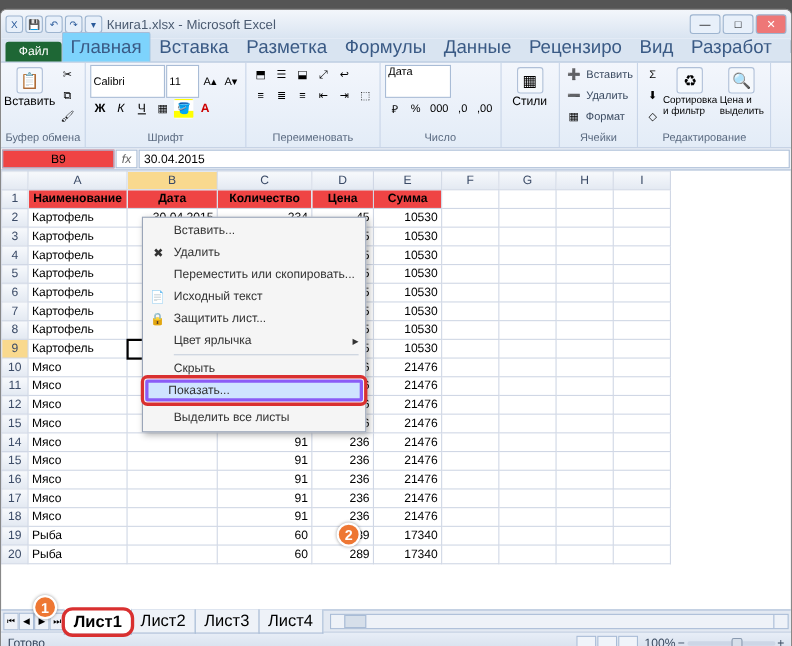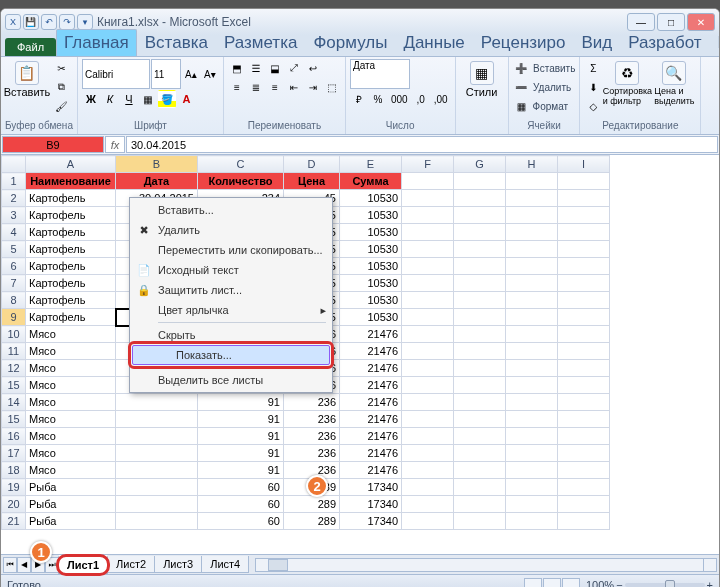--- a/index.html
+++ b/index.html
@@ -43,34 +43,34 @@
 th.rowh{width:24px}
 .colA{width:90px}.colB{width:82px}.colC{width:86px}.colD{width:56px}.colE{width:62px}
 .colF,.colG,.colH,.colI{width:52px}
 .hdr{background:#ef4444;font-weight:bold;text-align:center}
 .nright{text-align:right}
 th.active-col{background:#f9d98e}
 th.active-row{background:#f9d98e}
 td.active{outline:2px solid #000;outline-offset:-1px}
 .sheettabs{height:20px;display:flex;align-items:center;background:#e3e9f2;border-top:1px solid #a9bcd6;padding:0 2px;gap:0;position:relative}
 .navbtn{width:14px;height:16px;border:1px solid #a9bcd6;background:#eef2f8;font-size:8px;display:flex;align-items:center;justify-content:center}
-.stab{padding:2px 8px;background:#eef2f8;border:1px solid #a9bcd6;border-top:none;font-size:11px;cursor:pointer;margin-left:-1px}
+.stab{padding:2px 8px;background:#eef2f8;border:1px solid #a9bcd6;border-top:none;font-size:15px;cursor:pointer;margin-left:-1px}
 .stab.active{background:#fff;border-top:2px solid #fff;font-weight:bold;position:relative}
 .stab.active::before{content:"";position:absolute;inset:-3px;border:3px solid #d93030;border-radius:10px;pointer-events:none}
 .status{height:20px;background:linear-gradient(#e8eef7,#d3ddec);display:flex;align-items:center;padding:0 6px;font-size:10px;color:#3a4a60;border-top:1px solid #a9bcd6}
 .status .sp{flex:1}
 .viewbtn{width:18px;height:14px;border:1px solid #a9bcd6;background:#f0f4fa;margin-left:1px}
 .zoom{display:flex;align-items:center;gap:2px;margin-left:6px}
 .slider{width:80px;height:4px;background:#ccd6e6;position:relative;border-radius:2px}
 .slider::after{content:"";position:absolute;left:40px;top:-3px;width:8px;height:10px;background:#d6dfea;border:1px solid #8a9ab0;border-radius:2px}
 .ctxmenu{position:absolute;left:128px;top:42px;width:204px;background:#f5f5f5;border:1px solid #9aa5b8;box-shadow:2px 2px 6px rgba(0,0,0,.3);z-index:50;padding:2px}
 .ctxitem{display:flex;align-items:center;height:20px;padding:0 4px 0 26px;position:relative;font-size:11px;color:#333}
 .ctxitem .icn{position:absolute;left:4px;width:16px;height:16px;display:flex;align-items:center;justify-content:center;font-size:11px}
 .ctxsep{height:1px;background:#c8d0dc;margin:2px 4px 2px 26px}
-.ctxitem.hi{background:#cfe4ff;border:1px solid #8b5cf6;padding-left:43px;outline:3px solid #d93030;outline-offset:1px;border-radius:2px}
+.ctxitem.hi{background:#cfe4ff;border:3px solid #8b5cf6;padding-left:18px;outline:3px solid #d93030;outline-offset:1px;border-radius:2px}
 .badge{position:absolute;width:22px;height:22px;border-radius:50%;background:#e73;color:#fff;font-weight:bold;display:flex;align-items:center;justify-content:center;font-size:13px;border:2px solid #fff;box-shadow:0 0 3px rgba(0,0,0,.4);z-index:60}
 .b1{left:30px;bottom:24px}
 .b2{left:306px;bottom:90px}
 .hscroll{flex:1;height:14px;border:1px solid #a9bcd6;background:#eef2f8;margin-left:6px;position:relative}
 .hscroll::before{content:"";position:absolute;left:0;top:0;width:12px;height:100%;border-right:1px solid #a9bcd6}
 .hscroll::after{content:"";position:absolute;right:0;top:0;width:12px;height:100%;border-left:1px solid #a9bcd6}
 .hscroll .thumb{position:absolute;left:12px;top:0;width:20px;height:100%;background:#d6dfea;border:1px solid #a9bcd6}
 </style>
 </head>
 <body>
@@ -494,32 +494,20 @@
               <td>Рыба</td>
               <td class="nright"></td>
               <td class="nright">60</td>
               <td class="nright">289</td>
               <td class="nright">17340</td>
               <td></td>
               <td></td>
               <td></td>
               <td></td>
             </tr>
-            <tr>
-              <th class="rowh">21</th>
-              <td>Рыба</td>
-              <td class="nright"></td>
-              <td class="nright">60</td>
-              <td class="nright">289</td>
-              <td class="nright">17340</td>
-              <td></td>
-              <td></td>
-              <td></td>
-              <td></td>
-            </tr>
           </tbody>
         </table>
     </div>
     <div class="ctxmenu">
       <div class="ctxitem">
           <span>Вставить...</span>
         </div>
       <div class="ctxitem">
           <span class="icn">✖</span>
           <span>Удалить</span>

